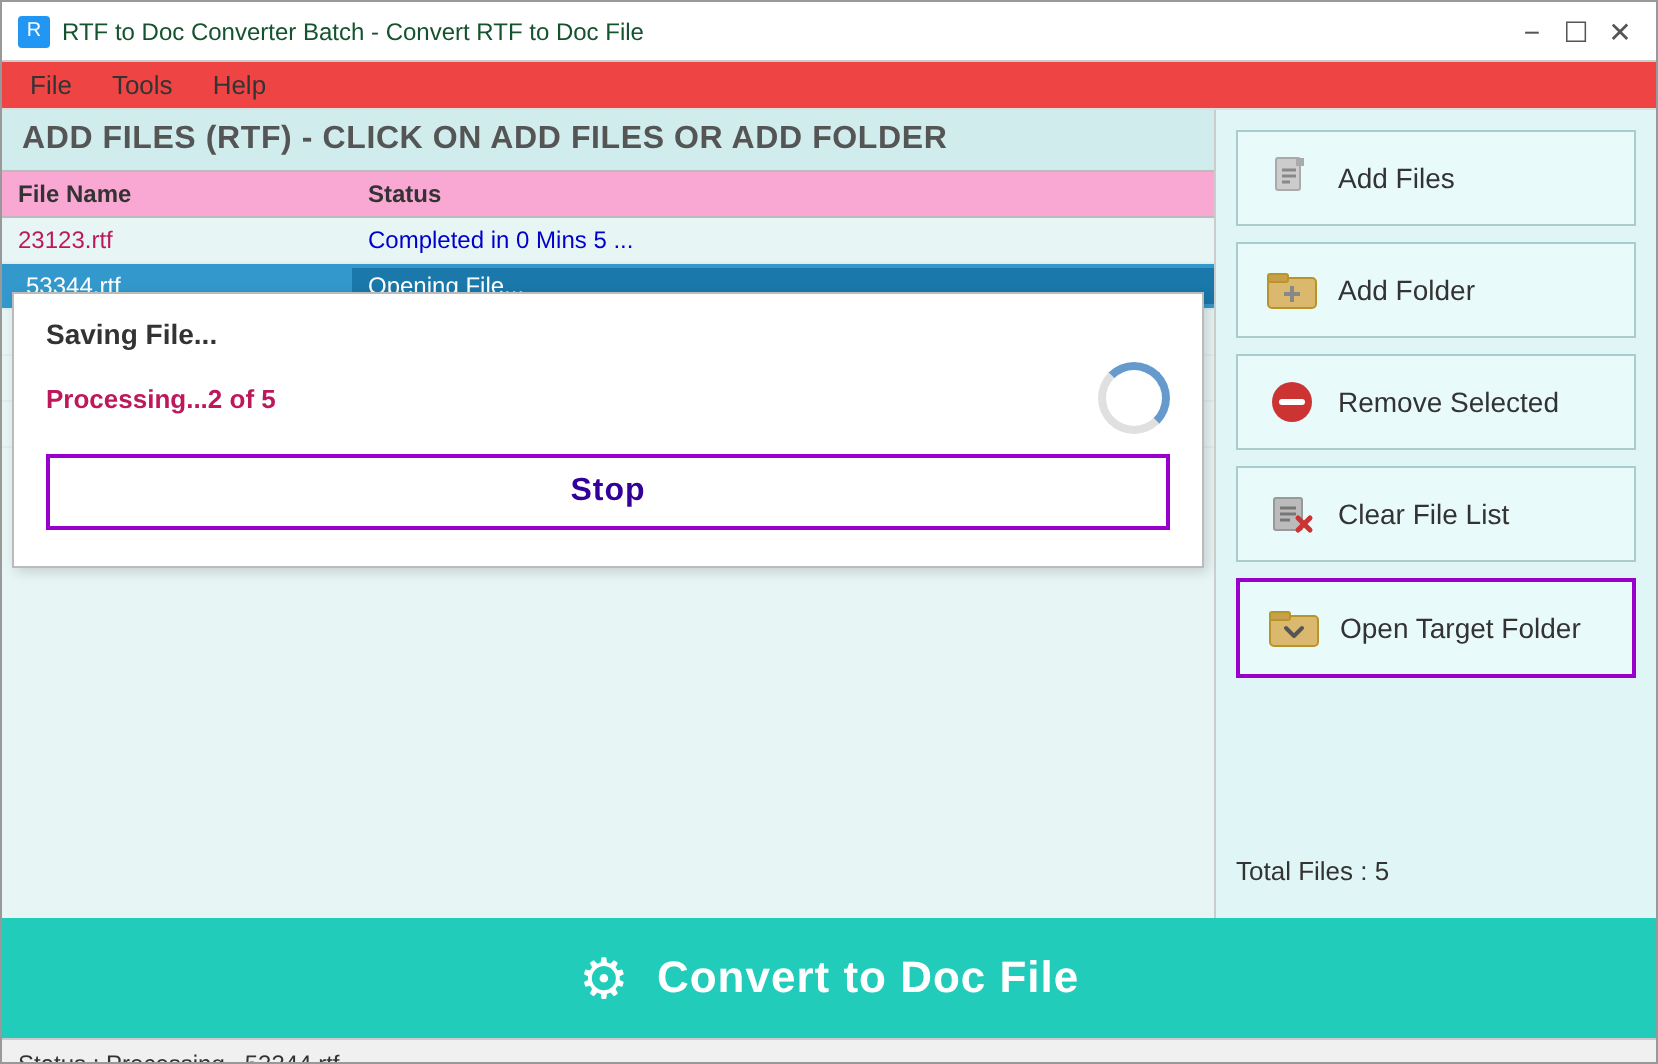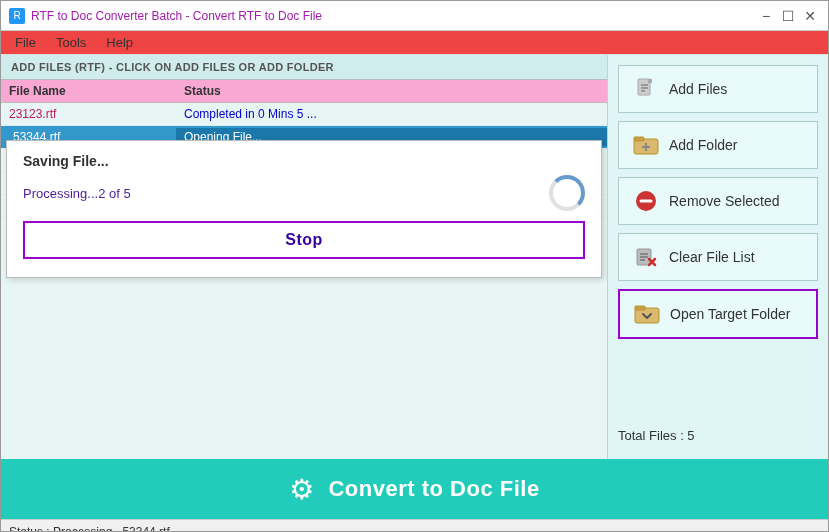--- a/index.html
+++ b/index.html
@@ -28,21 +28,21 @@
       height: 16px;
       margin-right: 6px;
       background: #2196f3;
       border-radius: 2px;
       display: flex; align-items: center; justify-content: center;
       font-size: 10px; color: #fff;
     }
     .title-bar-text {
       flex: 1;
       font-size: 12px;
-      color: #a21caf;
+      color: #14532d;
     }
     .title-bar-controls {
       display: flex;
       gap: 2px;
     }
     .title-btn {
       width: 20px;
       height: 20px;
       border: none;
       background: transparent;
@@ -77,21 +77,21 @@
     
     .file-panel {
       flex: 1;
       background: #e8f5f5;
       border-right: 1px solid #ccc;
       display: flex;
       flex-direction: column;
     }
     .panel-header {
       padding: 6px 10px;
-      font-size: 11px;
+      font-size: 16px;
       font-weight: bold;
       color: #555;
       background: #d0ecec;
       border-bottom: 1px solid #bbb;
       letter-spacing: 0.3px;
     }
     .file-table {
       flex: 1;
       overflow: hidden;
       position: relative;
@@ -168,22 +168,23 @@
       color: #333;
       margin-bottom: 6px;
     }
     .progress-row {
       display: flex;
       align-items: center;
       justify-content: space-between;
       margin-bottom: 10px;
     }
     .processing-text {
-      color: #4c1d95;
+      color: #be185d;
       font-size: 13px;
+      font-weight: bold;
     }
     .spinner {
       width: 36px;
       height: 36px;
       border: 4px solid #e0e0e0;
       border-top: 4px solid #6699cc;
       border-right: 4px solid #6699cc;
       border-radius: 50%;
       animation: spin 1s linear infinite;
     }

